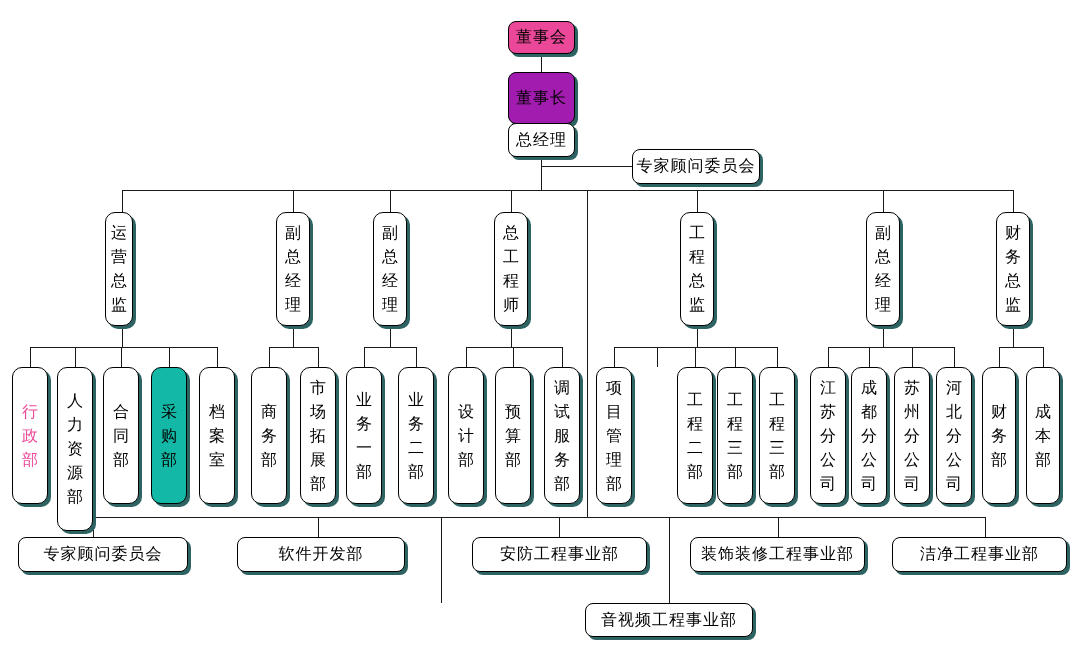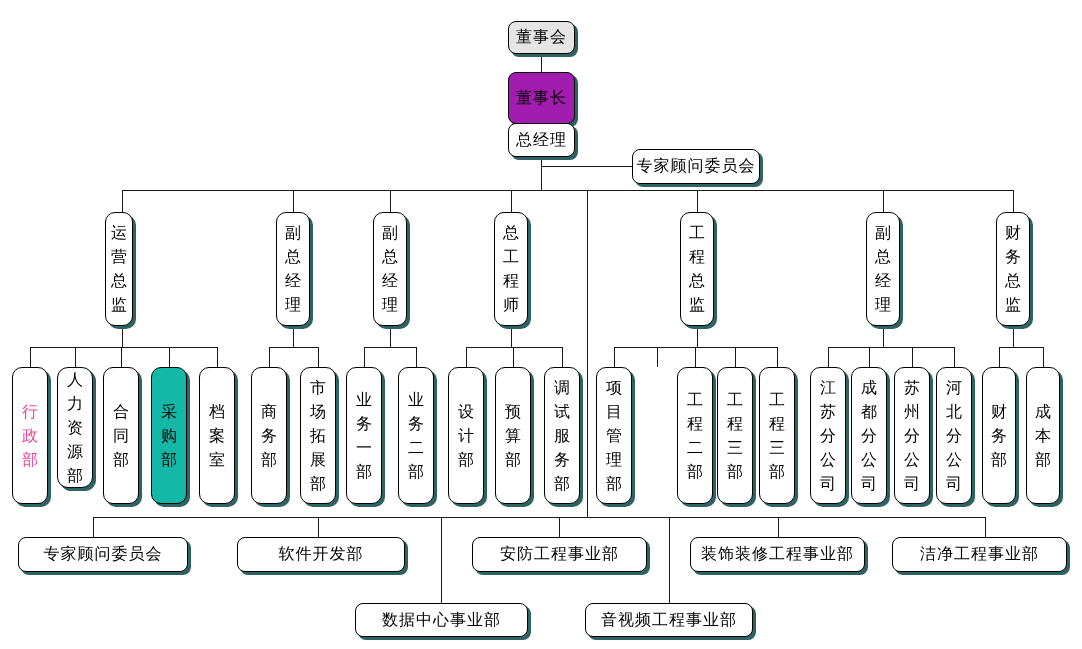--- a/index.html
+++ b/index.html
@@ -96,21 +96,21 @@
     <div class="line" style="left: 999px; top: 347px; width: 1px; height: 20px; background: rgb(26, 26, 26);"></div>
     <div class="line" style="left: 1043px; top: 347px; width: 1px; height: 20px; background: rgb(26, 26, 26);"></div>
     <div class="line" style="left: 93px; top: 517px; width: 892px; height: 1px; background: rgb(26, 26, 26);"></div>
     <div class="line" style="left: 93px; top: 517px; width: 1px; height: 20px; background: rgb(26, 26, 26);"></div>
     <div class="line" style="left: 318px; top: 517px; width: 1px; height: 20px; background: rgb(26, 26, 26);"></div>
     <div class="line" style="left: 559px; top: 517px; width: 1px; height: 20px; background: rgb(26, 26, 26);"></div>
     <div class="line" style="left: 778px; top: 517px; width: 1px; height: 20px; background: rgb(26, 26, 26);"></div>
     <div class="line" style="left: 985px; top: 517px; width: 1px; height: 20px; background: rgb(26, 26, 26);"></div>
     <div class="line" style="left: 441px; top: 517px; width: 1px; height: 86px; background: rgb(26, 26, 26);"></div>
     <div class="line" style="left: 669px; top: 517px; width: 1px; height: 86px; background: rgb(26, 26, 26);"></div>
-    <div class="node h" style="left: 508px; top: 21px; width: 67px; height: 33px; background: #e5e5e5; border-color: rgb(0, 0, 0); box-shadow: rgb(46, 99, 99) 3px 3px 0px 0px; color: rgb(0, 0, 0);">
+    <div class="node h" style="left: 508px; top: 21px; width: 67px; height: 33px; background: #ec4899; border-color: rgb(0, 0, 0); box-shadow: rgb(46, 99, 99) 3px 3px 0px 0px; color: rgb(0, 0, 0);">
       <span class="lbl">董事会</span>
     </div>
     <div class="node h" style="left: 508px; top: 72px; width: 67px; height: 52px; background: #a21caf; border-color: rgb(0, 0, 0); box-shadow: rgb(46, 99, 99) 3px 3px 0px 0px; color: rgb(0, 0, 0);">
       <span class="lbl">董事长</span>
     </div>
     <div class="node h" style="left: 508px; top: 123px; width: 67px; height: 34px; background: rgb(255, 255, 255); border-color: rgb(0, 0, 0); box-shadow: rgb(46, 99, 99) 3px 3px 0px 0px; color: rgb(0, 0, 0);">
       <span class="lbl">总经理</span>
     </div>
     <div class="node h" style="left: 632px; top: 149px; width: 128px; height: 35px; background: rgb(255, 255, 255); border-color: rgb(0, 0, 0); box-shadow: rgb(46, 99, 99) 3px 3px 0px 0px; color: rgb(0, 0, 0);">
       <span class="lbl">专家顾问委员会</span>
@@ -132,21 +132,21 @@
     </div>
     <div class="node v" style="left: 866px; top: 212px; width: 34px; height: 114px; background: rgb(255, 255, 255); border-color: rgb(0, 0, 0); box-shadow: rgb(46, 99, 99) 3px 3px 0px 0px; color: rgb(0, 0, 0);">
       <span class="lbl">副总经理</span>
     </div>
     <div class="node v" style="left: 996px; top: 212px; width: 34px; height: 114px; background: rgb(255, 255, 255); border-color: rgb(0, 0, 0); box-shadow: rgb(46, 99, 99) 3px 3px 0px 0px; color: rgb(0, 0, 0);">
       <span class="lbl">财务总监</span>
     </div>
     <div class="node v" style="left: 12px; top: 367px; width: 36px; height: 137px; background: rgb(255, 255, 255); border-color: rgb(0, 0, 0); box-shadow: rgb(46, 99, 99) 3px 3px 0px 0px; color: #ec4899;">
       <span class="lbl">行政部</span>
     </div>
-    <div class="node v" style="left: 57px; top: 367px; width: 36px; height: 121px; background: rgb(255, 255, 255); border-color: rgb(0, 0, 0); box-shadow: rgb(46, 99, 99) 3px 3px 0px 0px; color: rgb(0, 0, 0); border-radius: 11px;">
+    <div class="node v" style="left: 57px; top: 367px; width: 36px; height: 164px; background: rgb(255, 255, 255); border-color: rgb(0, 0, 0); box-shadow: rgb(46, 99, 99) 3px 3px 0px 0px; color: rgb(0, 0, 0);">
       <span class="lbl">人力资源部</span>
     </div>
     <div class="node v" style="left: 103px; top: 367px; width: 36px; height: 137px; background: rgb(255, 255, 255); border-color: rgb(0, 0, 0); box-shadow: rgb(46, 99, 99) 3px 3px 0px 0px; color: rgb(0, 0, 0);">
       <span class="lbl">合同部</span>
     </div>
     <div class="node v" style="left: 151px; top: 367px; width: 36px; height: 137px; background: #14b8a6; border-color: rgb(0, 0, 0); box-shadow: rgb(46, 99, 99) 3px 3px 0px 0px; color: rgb(0, 0, 0);">
       <span class="lbl">采购部</span>
     </div>
     <div class="node v" style="left: 199px; top: 367px; width: 36px; height: 137px; background: rgb(255, 255, 255); border-color: rgb(0, 0, 0); box-shadow: rgb(46, 99, 99) 3px 3px 0px 0px; color: rgb(0, 0, 0);">
       <span class="lbl">档案室</span>
@@ -209,20 +209,17 @@
       <span class="lbl">软件开发部</span>
     </div>
     <div class="node h" style="left: 472px; top: 537px; width: 175px; height: 35px; background: rgb(255, 255, 255); border-color: rgb(0, 0, 0); box-shadow: rgb(46, 99, 99) 3px 3px 0px 0px; color: rgb(0, 0, 0);">
       <span class="lbl">安防工程事业部</span>
     </div>
     <div class="node h" style="left: 690px; top: 537px; width: 175px; height: 35px; background: rgb(255, 255, 255); border-color: rgb(0, 0, 0); box-shadow: rgb(46, 99, 99) 3px 3px 0px 0px; color: rgb(0, 0, 0);">
       <span class="lbl">装饰装修工程事业部</span>
     </div>
     <div class="node h" style="left: 892px; top: 537px; width: 175px; height: 35px; background: rgb(255, 255, 255); border-color: rgb(0, 0, 0); box-shadow: rgb(46, 99, 99) 3px 3px 0px 0px; color: rgb(0, 0, 0);">
       <span class="lbl">洁净工程事业部</span>
-    </div>
-    <div class="node h" style="left: 355px; top: 603px; width: 173px; height: 34px; background: rgb(255, 255, 255); border-color: rgb(0, 0, 0); box-shadow: rgb(46, 99, 99) 3px 3px 0px 0px; color: rgb(0, 0, 0);">
-      <span class="lbl">数据中心事业部</span>
     </div>
     <div class="node h" style="left: 585px; top: 603px; width: 168px; height: 34px; background: rgb(255, 255, 255); border-color: rgb(0, 0, 0); box-shadow: rgb(46, 99, 99) 3px 3px 0px 0px; color: rgb(0, 0, 0);">
       <span class="lbl">音视频工程事业部</span>
     </div>
   </div>
 
 </body></html>

